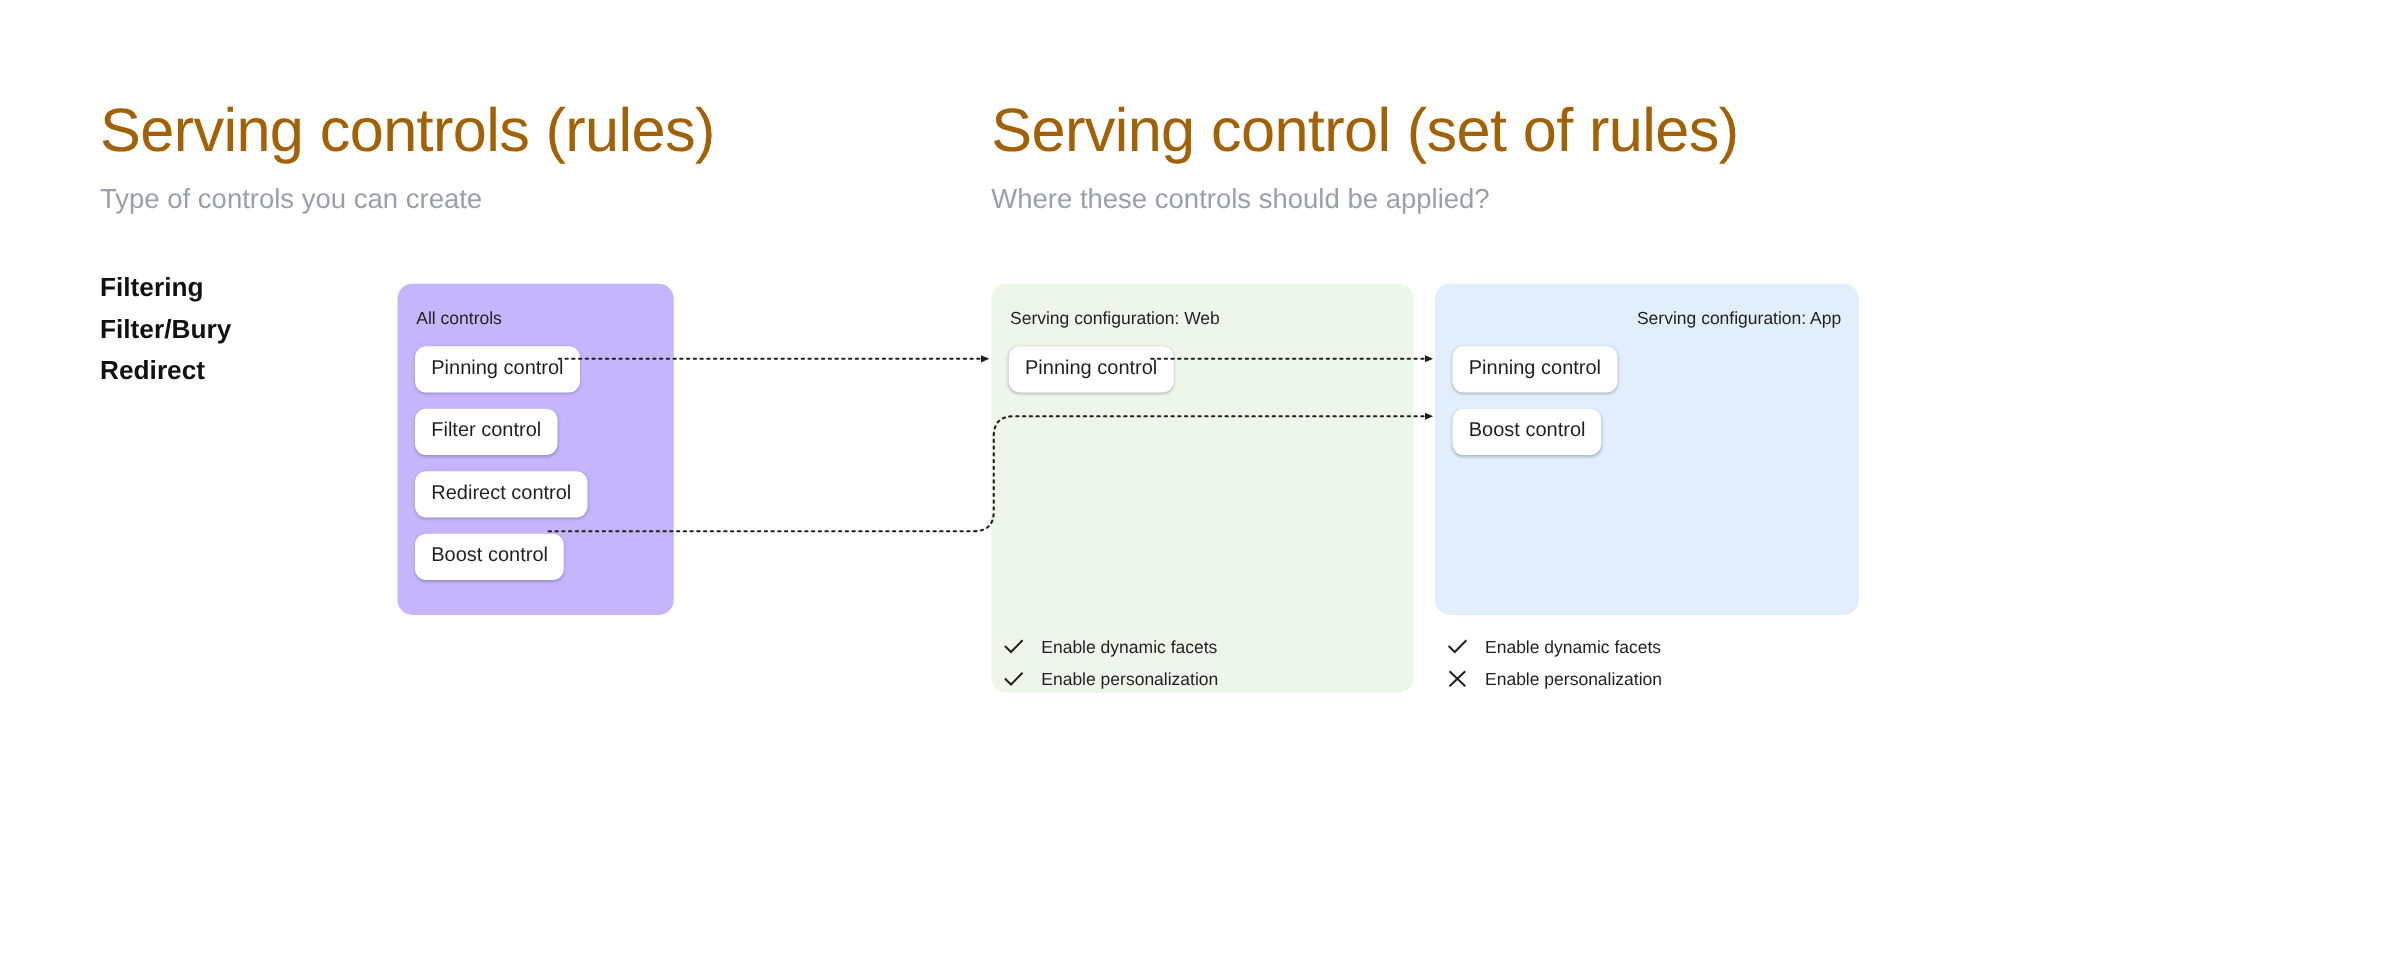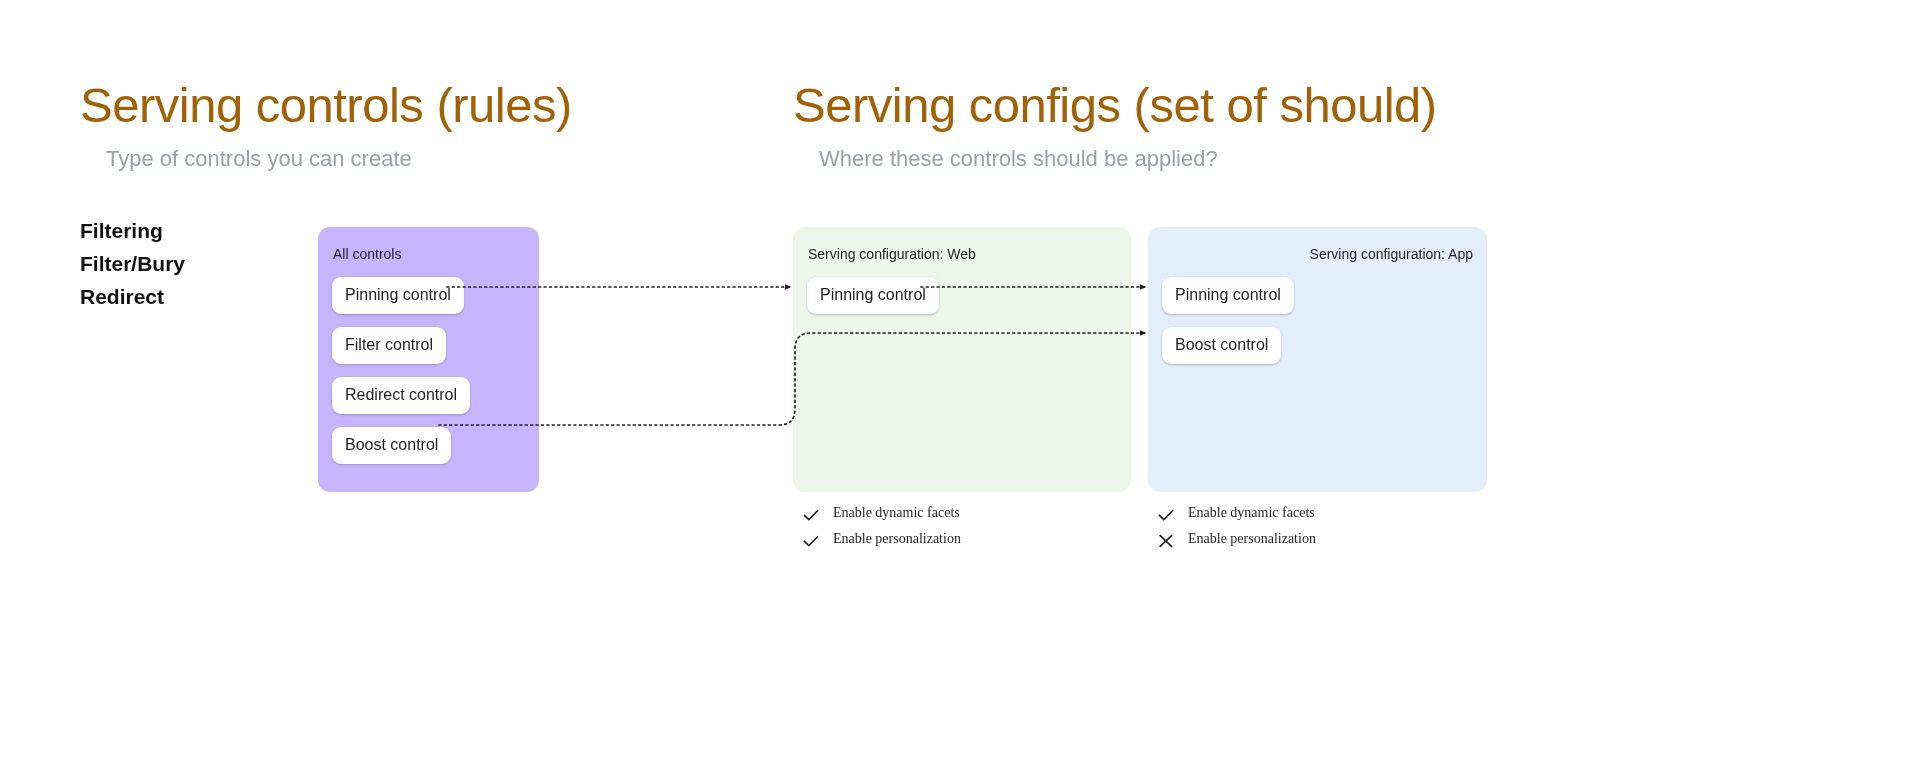--- a/index.html
+++ b/index.html
@@ -27,21 +27,20 @@
     color: #a16207;
     white-space: nowrap;
   }
   .h-sub {
     font-size: 22px;
     font-weight: 400;
     line-height: 28px;
     color: #9aa0a6;
     white-space: nowrap;
     margin-top: 11px;
-    margin-left: 26px;
   }
 
   #head-left  { left: 80px;  top: 76px; }
   #head-right { left: 793px; top: 76px; }
 
   
   #control-types {
     position: absolute;
     left: 80px;
     top: 214px;
@@ -64,21 +63,21 @@
   }
   .panel-title {
     font-size: 14px;
     line-height: 18px;
     color: #1f1f1f;
     margin-left: 1px;
     margin-bottom: 14px;
     white-space: nowrap;
   }
   #panel-all    { left: 318px;  top: 227px; width: 221px; height: 265px; background: #c4b5fd; }
-  #panel-web    { left: 793px;  top: 227px; width: 338px; height: 265px; background: #eef5ea; }
+  #panel-web    { left: 793px;  top: 227px; width: 338px; height: 327px; background: #eef5ea; }
   #panel-app    { left: 1148px; top: 227px; width: 339px; height: 265px; background: #e2eefb; text-align: right; }
 
   .chip {
     display: block;
     background: #ffffff;
     border-radius: 9px;
     box-shadow: 0 1px 2px rgba(60,64,67,0.22), 0 1px 3px rgba(60,64,67,0.10);
     font-size: 16px;
     line-height: 18px;
     color: #1f1f1f;
@@ -88,23 +87,23 @@
     width: max-content;
     min-width: 88px;
   }
 
   
   .opt-list { position: absolute; }
   #opts-web { left: 800px;  top: 504px; }
   #opts-app { left: 1155px; top: 504px; }
   .opt-row {
     display: flex;
+    align-items: center;
     height: 26px;
     margin-bottom: 0px;
-    font-family: Liberation Serif, serif;
   }
   .opt-icon {
     width: 22px;
     height: 22px;
     flex: 0 0 22px;
     margin-right: 11px;
     display: block;
   }
   .opt-label {
     font-size: 14px;
@@ -124,21 +123,21 @@
 </style>
 </head>
 <body>
 
 <div class="col-head" id="head-left">
   <div class="h-title">Serving controls (rules)</div>
   <div class="h-sub">Type of controls you can create</div>
 </div>
 
 <div class="col-head" id="head-right">
-  <div class="h-title">Serving configs (set of should)</div>
+  <div class="h-title">Serving control (set of rules)</div>
   <div class="h-sub">Where these controls should be applied?</div>
 </div>
 
 <div id="control-types">
   <div class="ct-item">Filtering</div>
   <div class="ct-item">Filter/Bury</div>
   <div class="ct-item">Redirect</div>
 </div>
 
 <div class="panel" id="panel-all">

